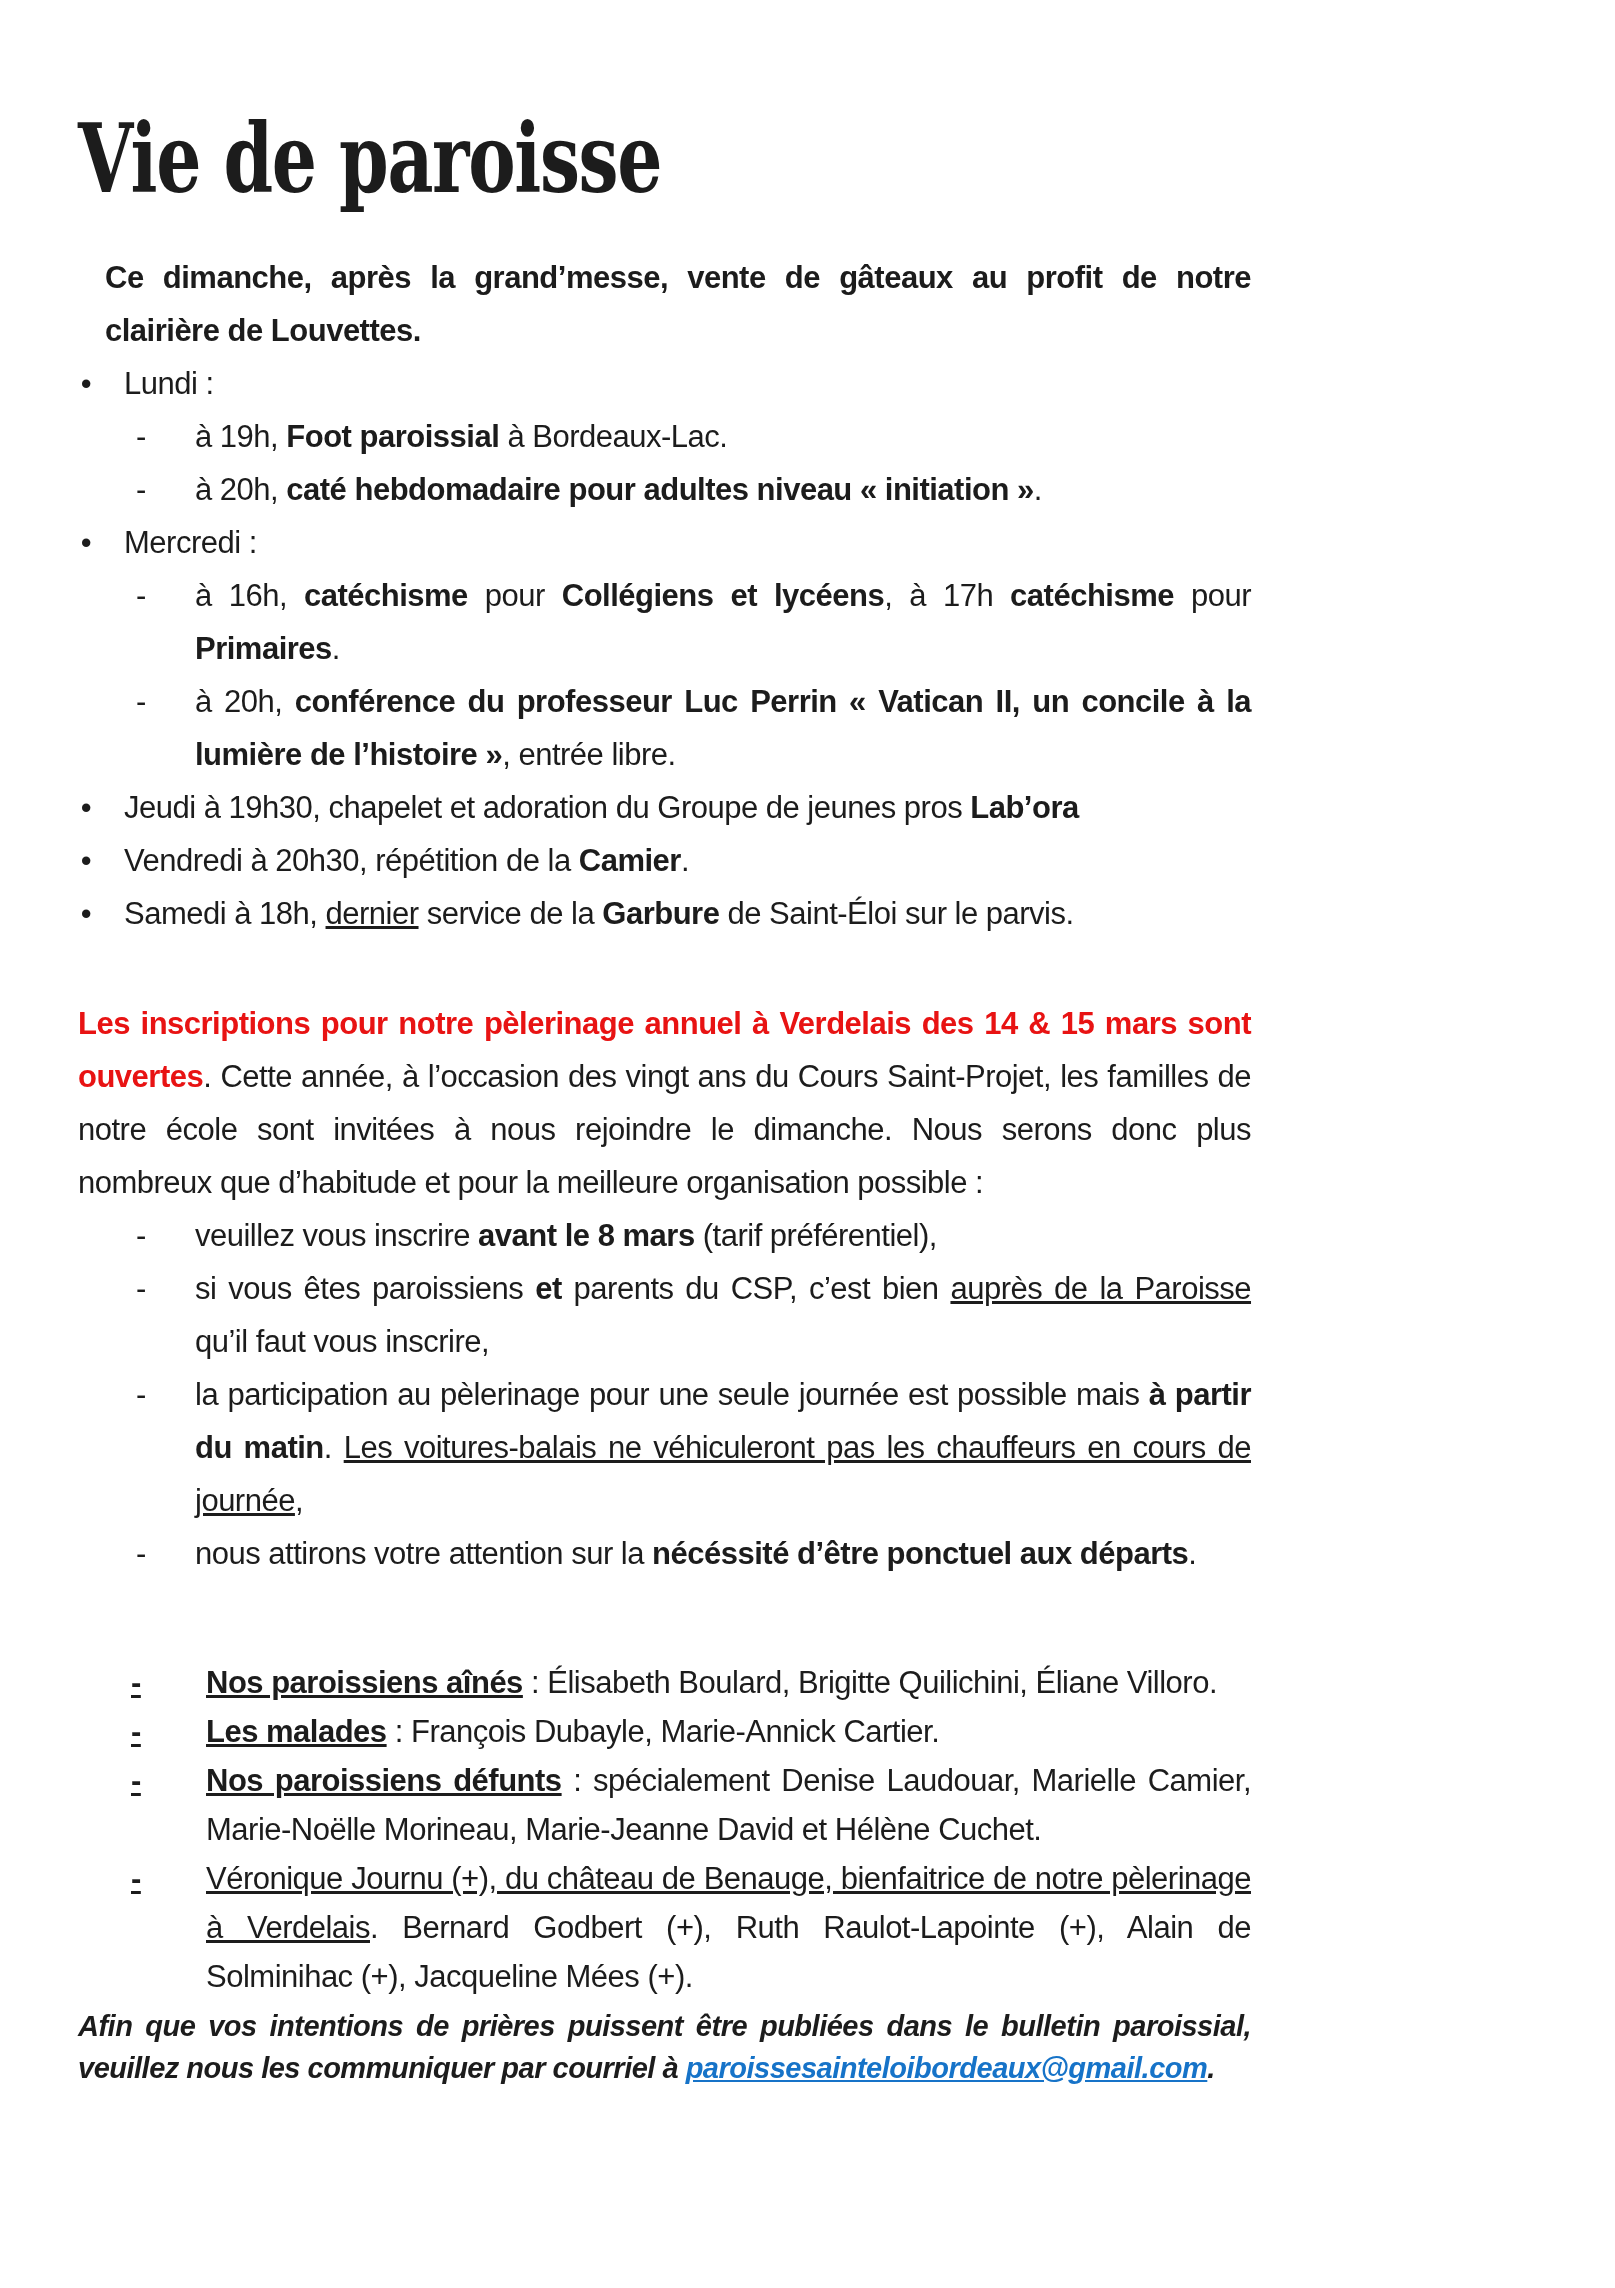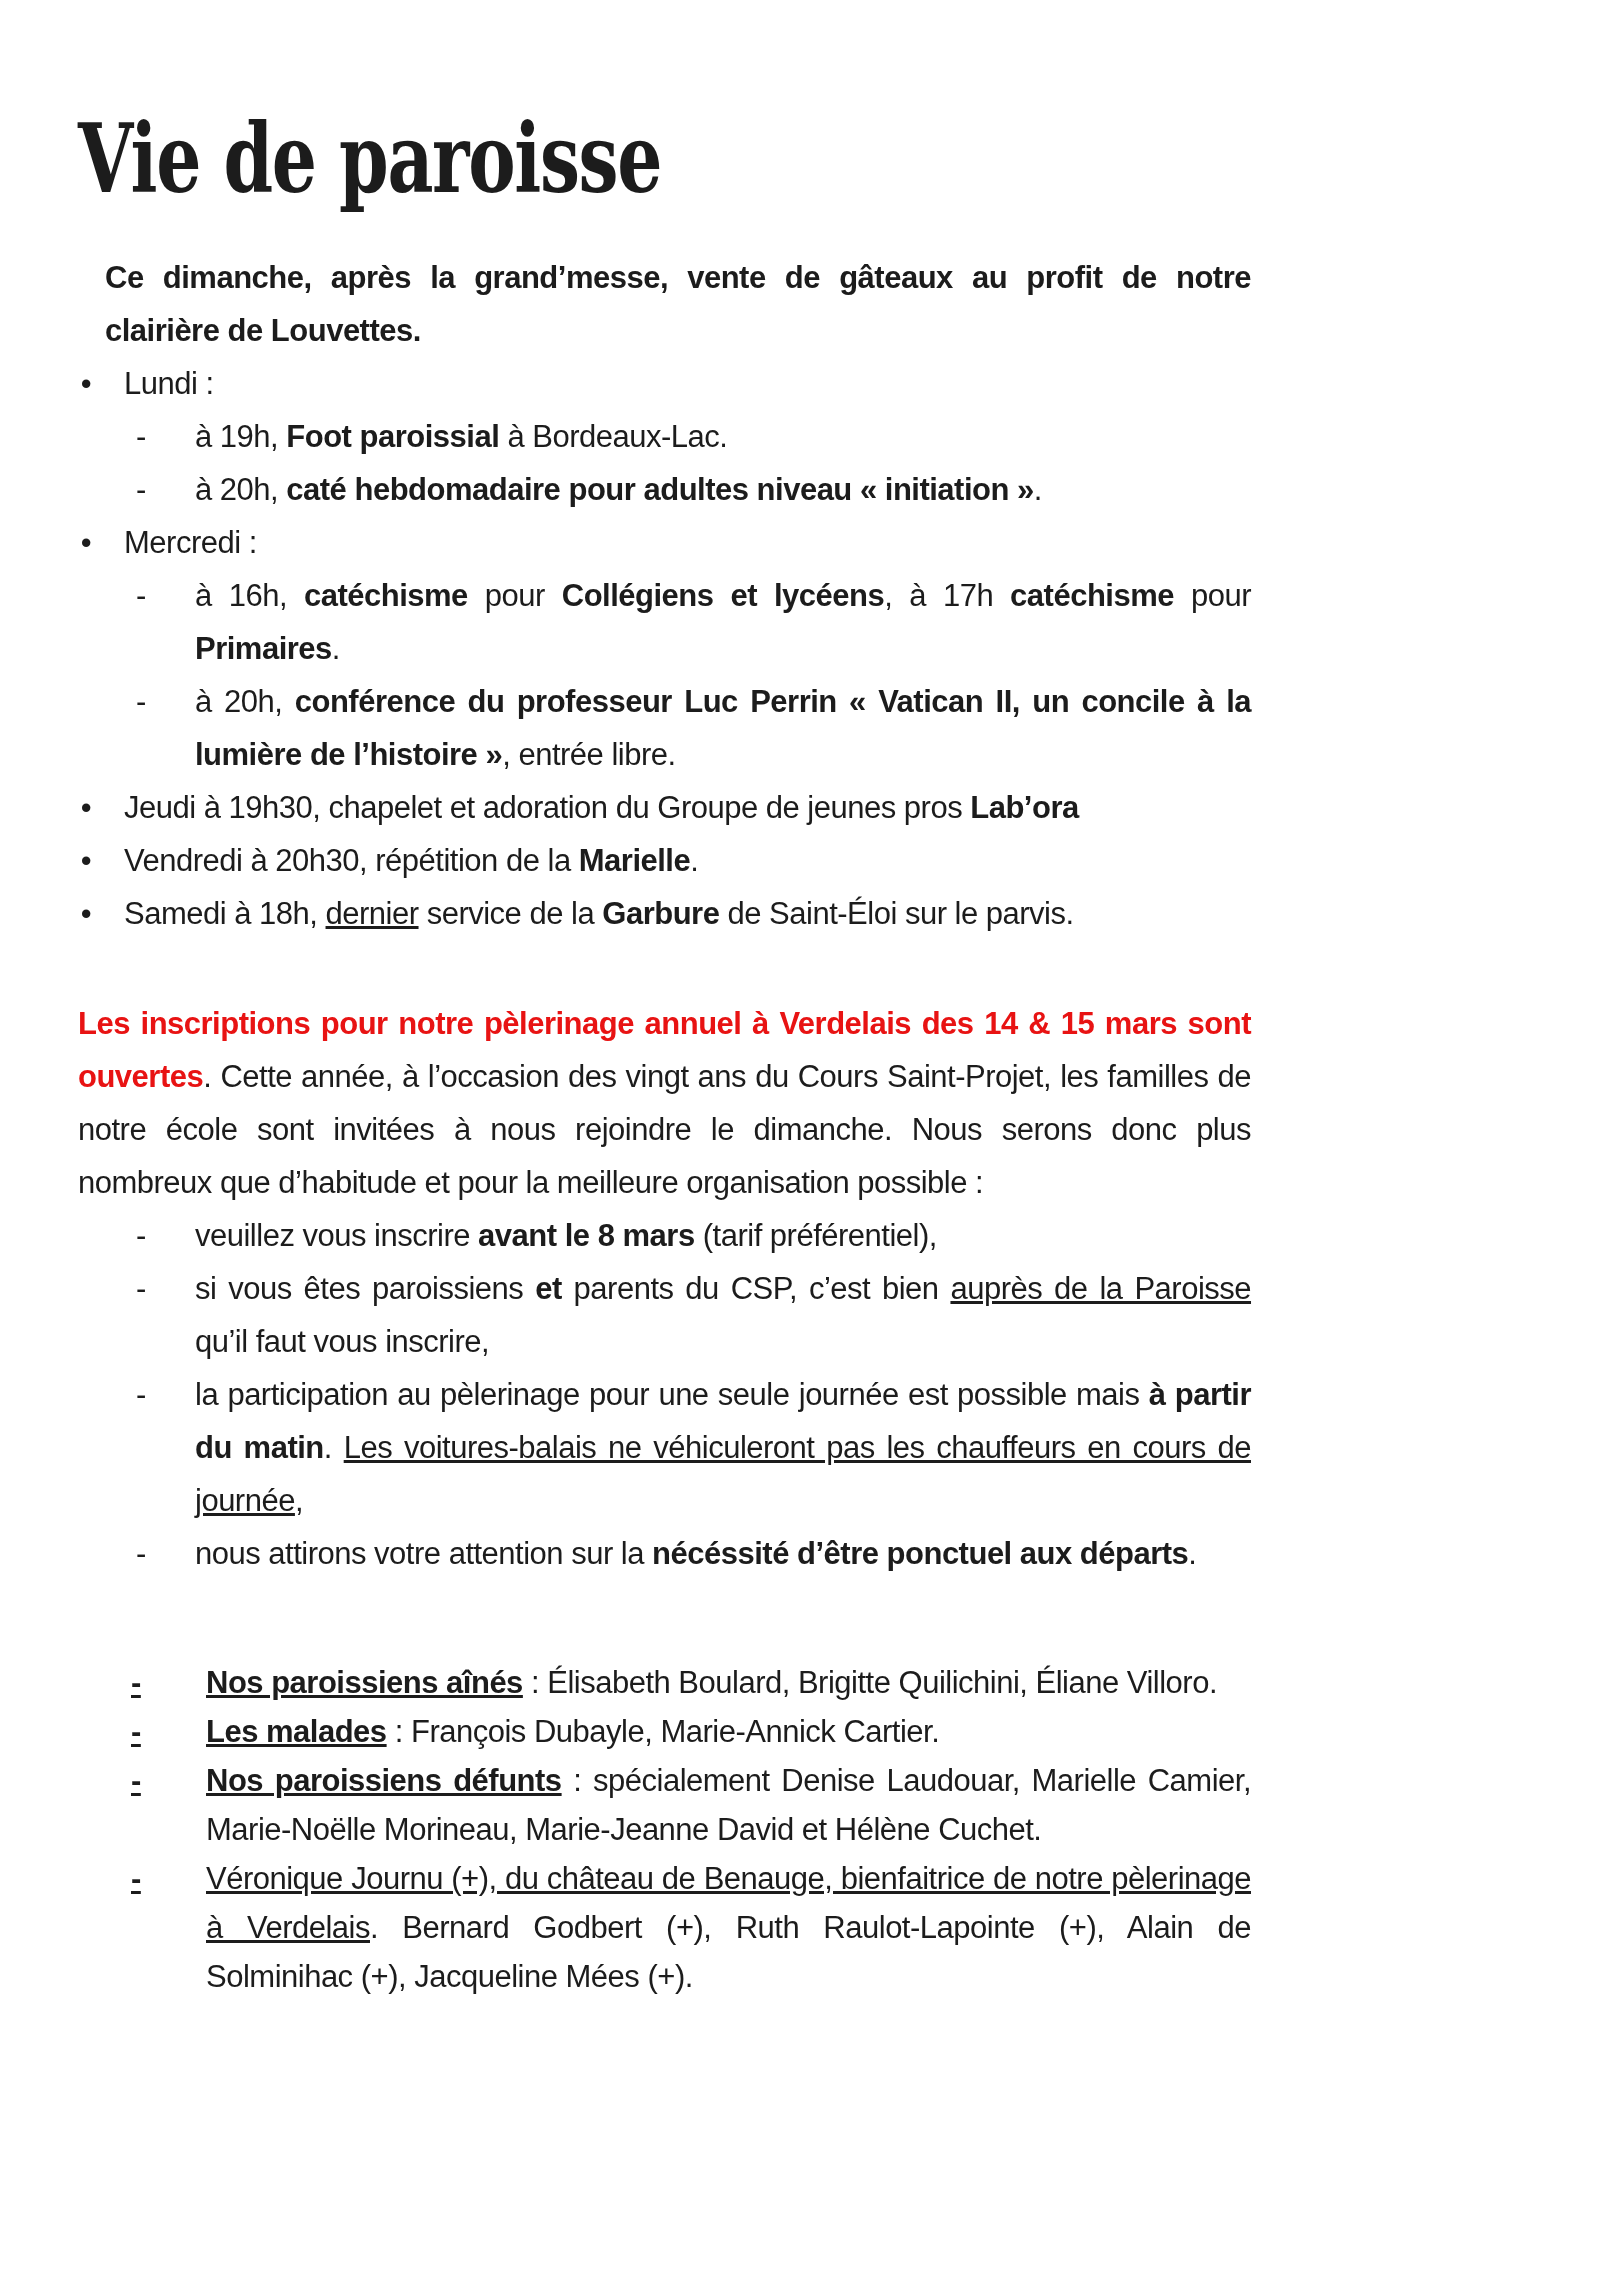--- a/index.html
+++ b/index.html
@@ -79,28 +79,29 @@
   <h1><span class="cond">Vie de paroisse</span></h1>
   <div id="content">
       <p class="para intro"><span class=" b">Ce dimanche, après la grand’messe, vente de gâteaux au profit de notre clairière de Louvettes.</span></p>
       <div class="li l1"><span class="marker">•</span><span class="">Lundi :</span></div>
       <div class="li l2"><span class="marker">-</span><span class="">à 19h, </span><span class=" b">Foot paroissial</span><span class=""> à Bordeaux-Lac.</span></div>
       <div class="li l2"><span class="marker">-</span><span class="">à 20h, </span><span class=" b">caté hebdomadaire pour adultes niveau « initiation »</span><span class="">.</span></div>
       <div class="li l1"><span class="marker">•</span><span class="">Mercredi :</span></div>
       <div class="li l2"><span class="marker">-</span><span class="">à 16h, </span><span class=" b">catéchisme</span><span class=""> pour </span><span class=" b">Collégiens et lycéens</span><span class="">, à 17h </span><span class=" b">catéchisme</span><span class=""> pour </span><span class=" b">Primaires</span><span class="">.</span></div>
       <div class="li l2"><span class="marker">-</span><span class="">à 20h, </span><span class=" b">conférence du professeur Luc Perrin « Vatican II, un concile à la lumière de l’histoire »</span><span class="">, entrée libre.</span></div>
       <div class="li l1"><span class="marker">•</span><span class="">Jeudi à 19h30, chapelet et adoration du Groupe de jeunes pros </span><span class=" b">Lab’ora</span></div>
-      <div class="li l1"><span class="marker">•</span><span class="">Vendredi à 20h30, répétition de la </span><span class=" b">Marielle</span><span class="">.</span></div>
+      <div class="li l1"><span class="marker">•</span><span class="">Vendredi à 20h30, répétition de la </span><span class=" b">Camier</span><span class="">.</span></div>
       <div class="li l1"><span class="marker">•</span><span class="">Samedi à 18h, </span><span class=" u">dernier</span><span class=""> service de la </span><span class=" b">Garbure</span><span class=""> de Saint-Éloi sur le parvis.</span></div>
       <div class="spacer"></div>
       <p class="para"><span class=" b red">Les inscriptions pour notre pèlerinage annuel à Verdelais des 14 &amp; 15 mars sont ouvertes</span><span class="">. Cette année, à l’occasion des vingt ans du Cours Saint-Projet, les familles de notre école sont invitées à nous rejoindre le dimanche. Nous serons donc plus nombreux que d’habitude et pour la meilleure organisation possible :</span></p>
       <div class="li l2"><span class="marker">-</span><span class="">veuillez vous inscrire </span><span class=" b">avant le 8 mars</span><span class=""> (tarif préférentiel),</span></div>
       <div class="li l2"><span class="marker">-</span><span class="">si vous êtes paroissiens </span><span class=" b">et</span><span class=""> parents du CSP, c’est bien </span><span class=" u">auprès de la Paroisse</span><span class=""> qu’il faut vous inscrire,</span></div>
       <div class="li l2"><span class="marker">-</span><span class="">la participation au pèlerinage pour une seule journée est possible mais </span><span class=" b">à partir du matin</span><span class="">. </span><span class=" u">Les voitures-balais ne véhiculeront pas les chauffeurs en cours de journée</span><span class="">,</span></div>
       <div class="li l2"><span class="marker">-</span><span class="">nous attirons votre attention sur la </span><span class=" b">nécéssité d’être ponctuel aux départs</span><span class="">.</span></div>
       <div class="spacer big"></div>
       <div class="li l2 l2b tight"><span class="marker">-</span><span class=" b u">Nos paroissiens aînés</span><span class=""> : Élisabeth Boulard, Brigitte Quilichini, Éliane Villoro.</span></div>
       <div class="li l2 l2b tight"><span class="marker">-</span><span class=" b u">Les malades</span><span class=""> : François Dubayle, Marie-Annick Cartier.</span></div>
       <div class="li l2 l2b tight"><span class="marker">-</span><span class=" b u">Nos paroissiens défunts</span><span class=""> : spécialement Denise Laudouar, Marielle Camier, Marie-Noëlle Morineau, Marie-Jeanne David et Hélène Cuchet.</span></div>
       <div class="li l2 l2b tight"><span class="marker">-</span><span class=" u">Véronique Journu (+), du château de Benauge, bienfaitrice de notre pèlerinage à Verdelais</span><span class="">. Bernard Godbert (+), Ruth Raulot-Lapointe (+), Alain de Solminihac (+), Jacqueline Mées (+).</span></div>
+      <p class="para footer"><span class=" b i">Afin que vos intentions de prières puissent être publiées dans le bulletin paroissial, veuillez nous les communiquer par courriel à </span><a class="email b i u" href="#">paroissesainteloibordeaux@gmail.com</a><span class=" b i">.</span></p>
     </div>
 </div>
 
 
 </body></html>

